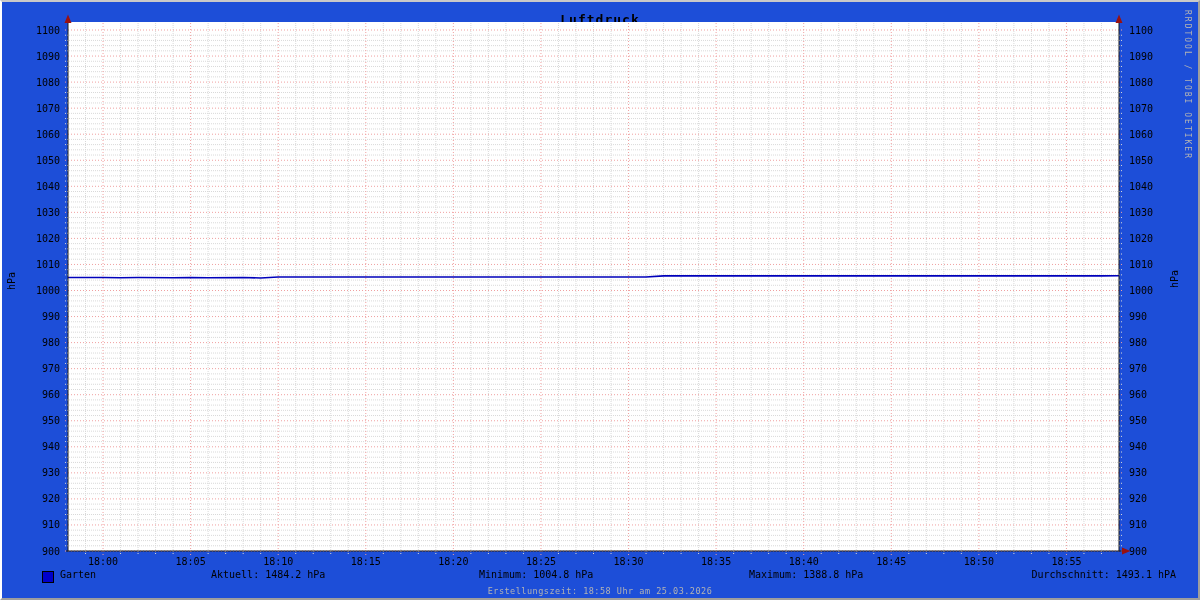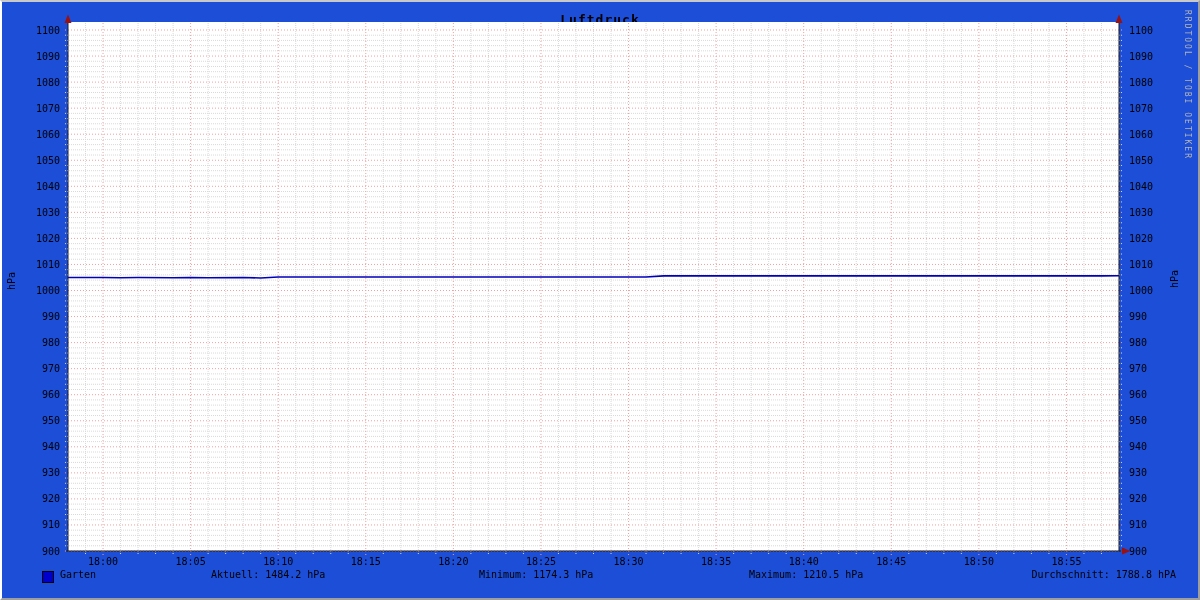--- a/index.html
+++ b/index.html
@@ -294,18 +294,19 @@
         <text x="889.2833333333333" y="563" text-anchor="middle">18:45</text>
         <text x="976.8666666666667" y="563" text-anchor="middle">18:50</text>
         <text x="1064.45" y="563" text-anchor="middle">18:55</text>
       </g>
     </svg>
 
   <div class="legend-row">
     <span class="swatch" style="background: rgb(0, 0, 204);"></span>
     <span class="series-label">Garten</span>
     <span class="stat aktuell">Aktuell: 1484.2 hPa</span>
-    <span class="stat minimum">Minimum: 1174.3 hPa</span>
-    <span class="stat maximum">Maximum: 1210.5 hPa</span>
-    <span class="stat durchschnitt">Durchschnitt: 1788.8 hPA</span>
+    <span class="stat minimum">Minimum: 1004.8 hPa</span>
+    <span class="stat maximum">Maximum: 1388.8 hPa</span>
+    <span class="stat durchschnitt">Durchschnitt: 1493.1 hPA</span>
   </div>
 
+  <div class="footer">Erstellungszeit: 18:58 Uhr am 25.03.2026</div>
 </div>
 
 </body></html>

